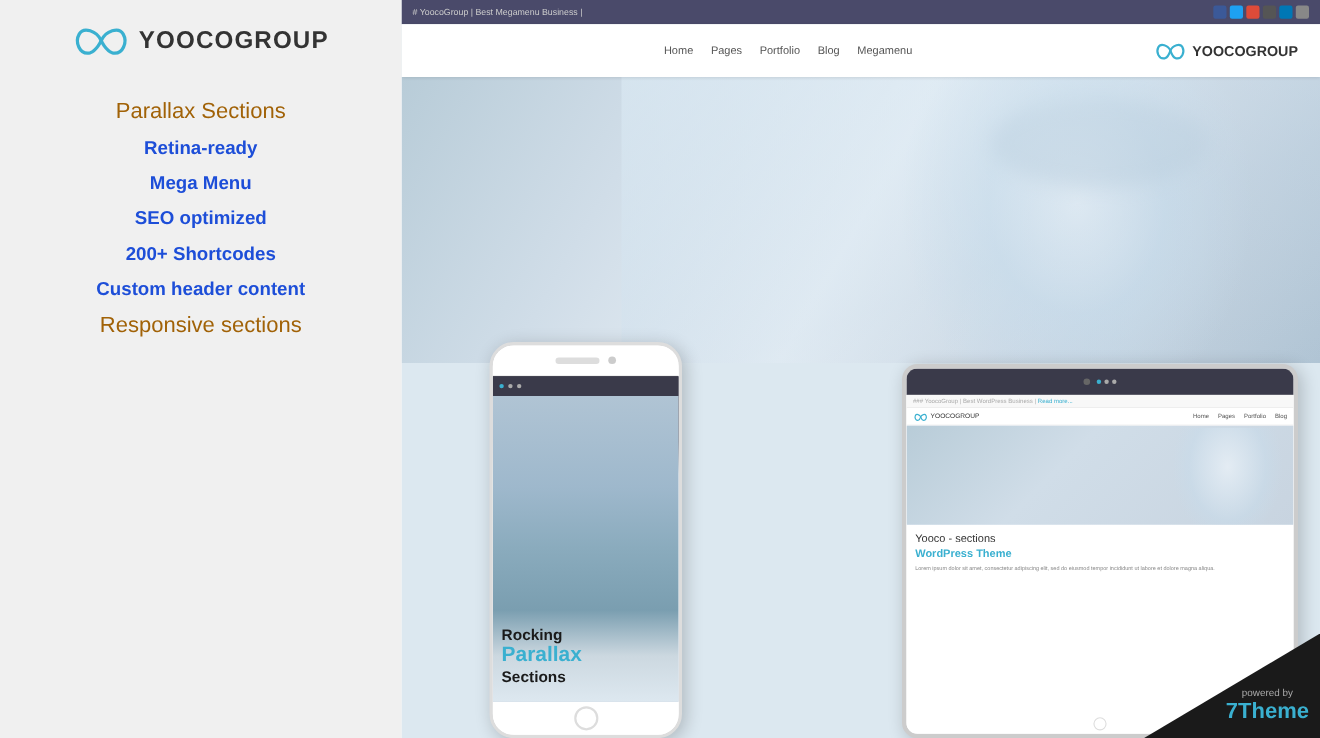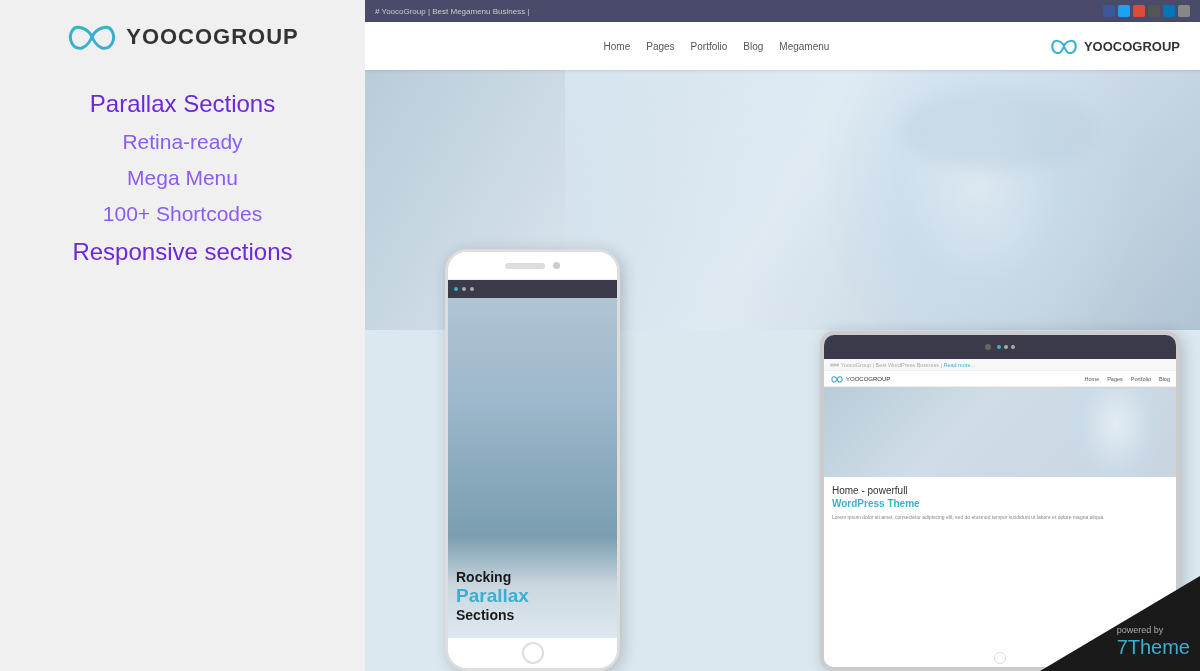--- a/index.html
+++ b/index.html
@@ -50,32 +50,32 @@
 
     .feature-list {
       display: flex;
       flex-direction: column;
       align-items: center;
       width: 100%;
       gap: 0;
     }
 
     .feature-item {
-      font-size: 21px;
-      color: #8b5cf6;
+      font-size: 17px;
+      color: #1d4ed8;
       padding: 6px 0;
       text-align: center;
       width: 100%;
-      font-weight: 400;
+      font-weight: 700;
     }
 
     .feature-item.highlight {
-      font-size: 24px;
+      font-size: 20px;
       font-weight: 500;
-      color: #6d28d9;
+      color: #a16207;
     }
 
     
     .right-panel {
       flex: 1;
       height: 671px;
       position: relative;
       overflow: hidden;
       background: #dce8f0;
     }
@@ -173,21 +173,21 @@
       height: 390px;
       pointer-events: none;
     }
 
     
     .phone-device {
       position: absolute;
       bottom: 0;
       left: 80px;
       width: 175px;
-      height: 422px;
+      height: 360px;
       background: #fff;
       border-radius: 22px;
       border: 3px solid #ddd;
       box-shadow: 3px 3px 15px rgba(0,0,0,0.2);
       overflow: hidden;
       z-index: 5;
     }
 
     .phone-top-bar {
       height: 28px;
@@ -320,34 +320,34 @@
       z-index: 20;
       display: flex;
       align-items: flex-end;
       justify-content: flex-end;
     }
 
     .corner-badge-content {
       position: absolute;
       bottom: 14px;
       right: 10px;
-      text-align: left;
+      text-align: center;
     }
 
     .powered-by {
       font-size: 9px;
       color: #aaa;
       display: block;
       margin-bottom: 2px;
     }
 
     .theme-name {
       font-size: 20px;
       color: #fff;
-      font-weight: 400;
+      font-weight: 700;
       line-height: 1;
     }
 
     .theme-name span {
       color: #3ab0d0;
     }
 
     
     .fb { background: #3b5998; }
     .tw { background: #1da1f2; }
@@ -366,21 +366,23 @@
     </svg>
     <div class="logo-text">
       <span>YOOCO</span><span>GROUP</span>
     </div>
   </div>
 
   <div class="feature-list">
     <div class="feature-item highlight">Parallax Sections</div>
     <div class="feature-item">Retina-ready</div>
     <div class="feature-item">Mega Menu</div>
-    <div class="feature-item">100+ Shortcodes</div>
+    <div class="feature-item">SEO optimized</div>
+    <div class="feature-item">200+ Shortcodes</div>
+    <div class="feature-item">Custom header content</div>
     <div class="feature-item highlight">Responsive sections</div>
   </div>
 </div>
 
 <div class="right-panel">
 
   <div class="top-bar">
     <span class="top-bar-text"># YoocoGroup | Best Megamenu Business |</span>
     <div class="top-bar-icons">
       <span class="social-icon fb"></span>
@@ -480,21 +482,21 @@
             <span style="font-size:5.5px;color:#555;">Blog</span>
           </div>
         </div>
 
         <div class="tablet-hero">
           <div style="position:absolute;top:0;left:0;right:0;bottom:0;background:linear-gradient(135deg, #b8ccd8 0%, #d0dde8 40%, #c8d4e0 100%);"></div>
           <div style="position:absolute;top:2px;right:10px;width:100px;height:88px;background:radial-gradient(ellipse 50px 70px at 50% 40%, rgba(230,238,245,0.9) 0%, rgba(200,220,235,0.5) 70%, transparent 100%);"></div>
         </div>
 
         <div class="tablet-content">
-          <div style="font-size:10px;color:#333;margin-bottom:2px;font-weight:400;">Home - powerfull</div>
+          <div style="font-size:10px;color:#333;margin-bottom:2px;font-weight:400;">Yooco - sections</div>
           <div style="font-size:10px;color:#3ab0d0;font-weight:700;margin-bottom:5px;">WordPress Theme</div>
           <div style="font-size:5px;color:#888;line-height:1.5;">Lorem ipsum dolor sit amet, consectetur adipiscing elit, sed do eiusmod tempor incididunt ut labore et dolore magna aliqua.</div>
         </div>
       </div>
       <div class="tablet-bottom">
         <div class="tablet-home-btn"></div>
       </div>
     </div>
 
   </div>

